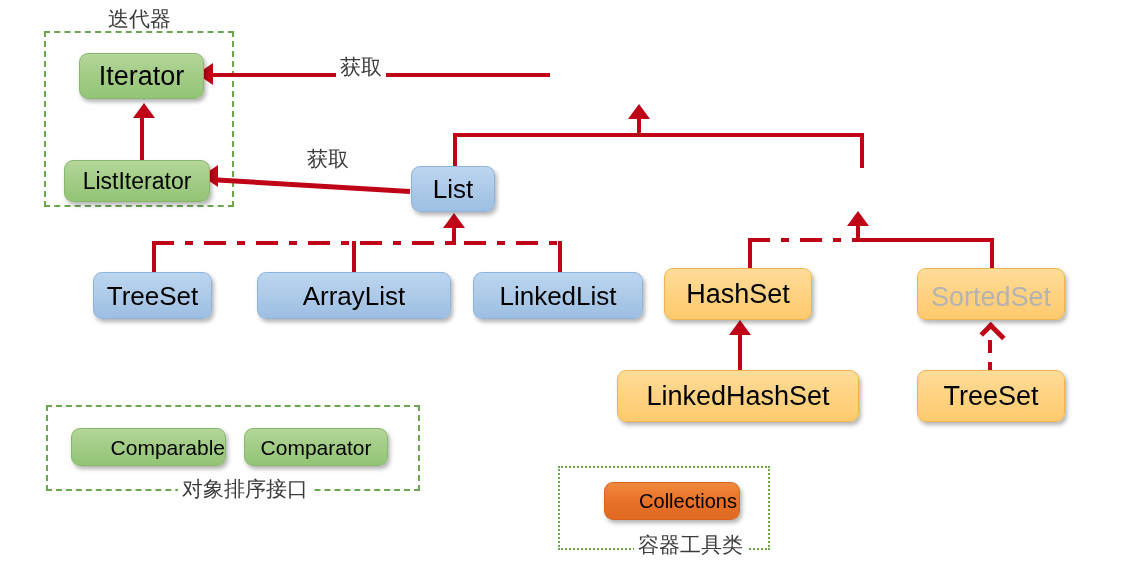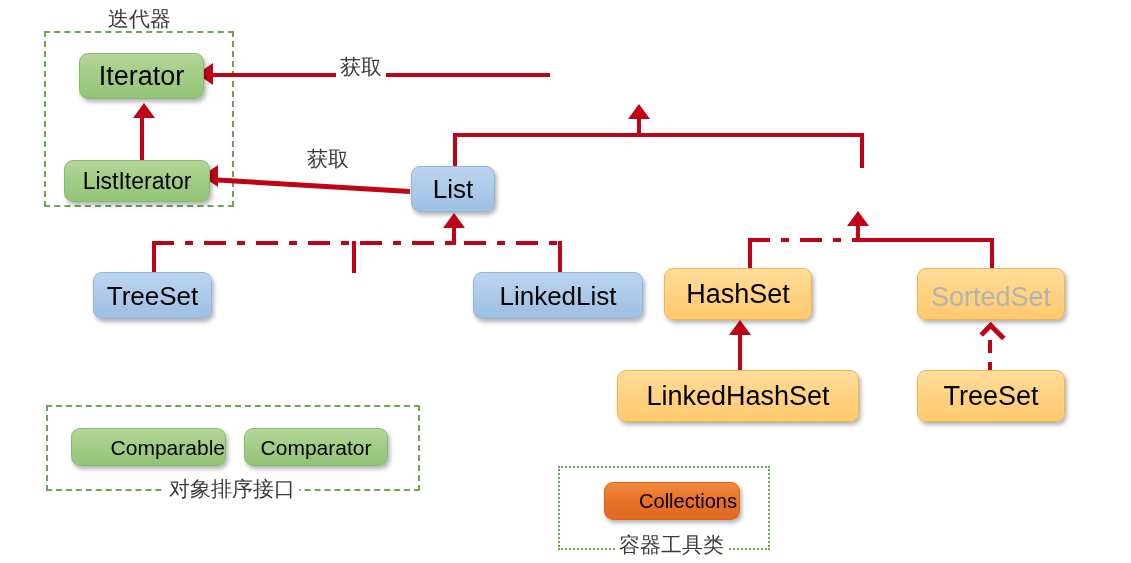--- a/index.html
+++ b/index.html
@@ -117,24 +117,24 @@
 </style>
 </head>
 <body>
 
 <div id="canvas">
 
   <div class="group g-dashed" style="left:44px;top:31px;width:190px;height:176px;"></div>
   <div class="group-label" style="left:104px;top:9px;font-size:21px;">迭代器</div>
 
   <div class="group g-dashed" style="left:46px;top:405px;width:374px;height:86px;"></div>
-  <div class="group-label" style="left:165px;top:479px;font-size:21px;">对象排序接口</div>
+  <div class="group-label" style="left:178px;top:479px;font-size:21px;">对象排序接口</div>
 
   <div class="group g-dotted" style="left:558px;top:466px;width:212px;height:84px;"></div>
-  <div class="group-label" style="left:615px;top:535px;font-size:21px;">容器工具类</div>
+  <div class="group-label" style="left:634px;top:535px;font-size:21px;">容器工具类</div>
 
   <div class="ln ln-h" style="left:213px;top:73px;width:337px;"></div>
   <div class="arw arw-left" style="left:197px;top:63px;"></div>
   <div class="group-label" style="left:336px;top:57px;font-size:21px;">获取</div>
 
   <div class="ln-slant" style="left:410px;top:189px;width:197px;transform:rotate(183.4deg);"></div>
   <div class="arw arw-left" style="left:202px;top:165px;"></div>
   <div class="group-label" style="left:303px;top:149px;font-size:21px;">获取</div>
 
   <div class="ln ln-v" style="left:140px;top:116px;height:45px;"></div>
@@ -182,20 +182,23 @@
 
   <div class="node n-blue" style="left:411px;top:166px;width:84px;height:46px;">
     <span style="font-size:26px;">List</span>
   </div>
 
 
   <div class="node n-blue" style="left:93px;top:272px;width:119px;height:47px;">
     <span style="font-size:26px;">TreeSet</span>
   </div>
 
+  <div class="node n-blue" style="left:257px;top:272px;width:194px;height:47px;">
+    <span style="font-size:26px;">ArrayList</span>
+  </div>
 
   <div class="node n-blue" style="left:473px;top:272px;width:170px;height:47px;">
     <span style="font-size:26px;">LinkedList</span>
   </div>
 
   <div class="node n-amber" style="left:664px;top:268px;width:148px;height:52px;">
     <span style="font-size:27px;">HashSet</span>
   </div>
 
   <div class="node n-amber muted" style="left:917px;top:268px;width:148px;height:52px;">

